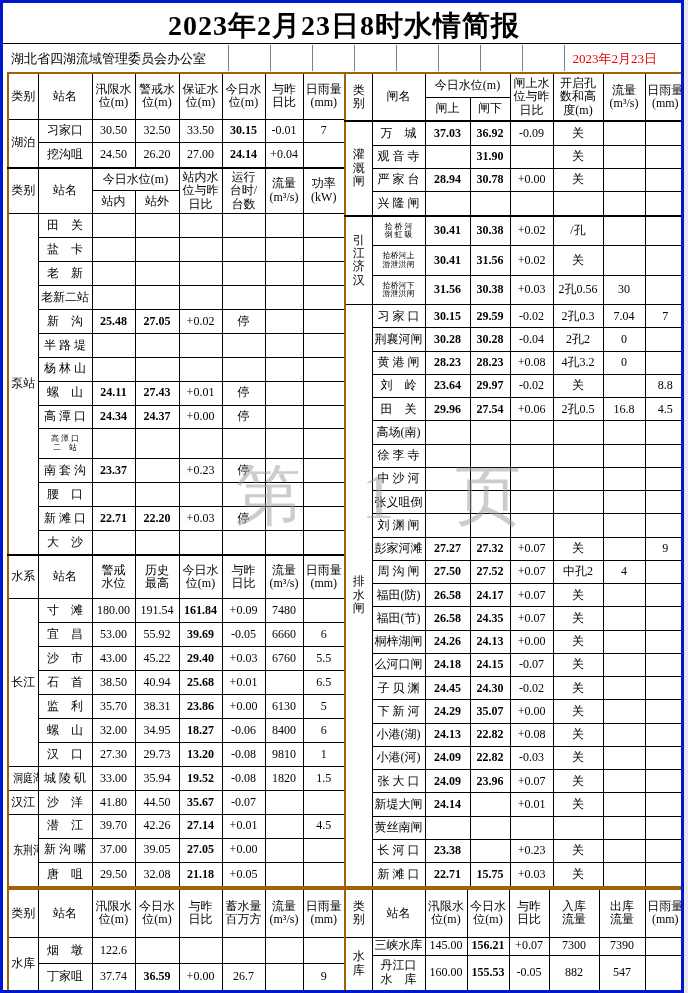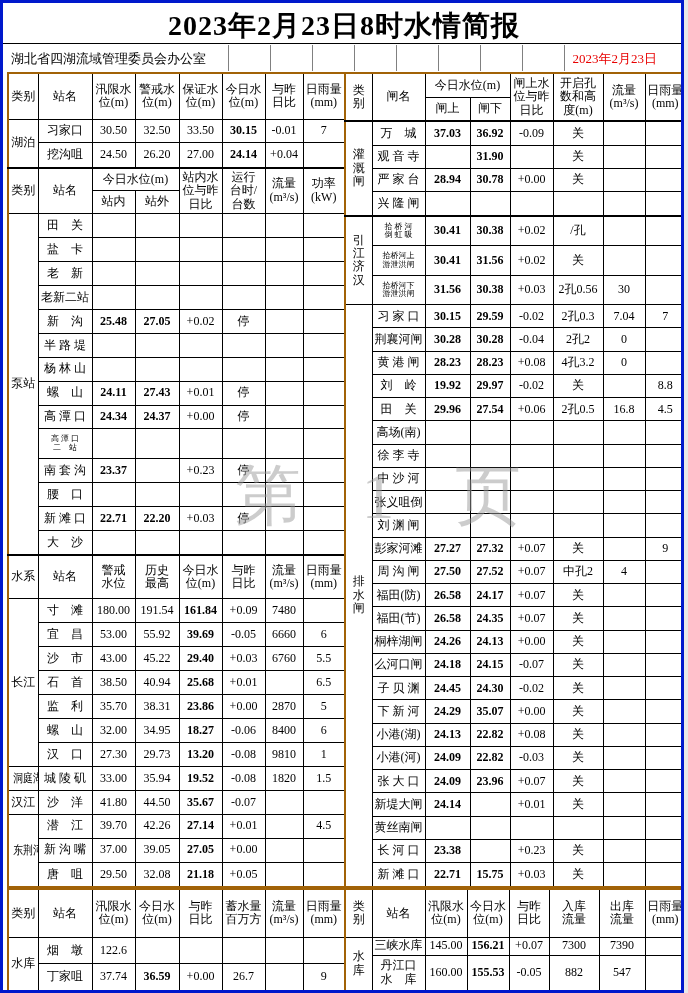--- a/index.html
+++ b/index.html
@@ -294,21 +294,21 @@
             <td>+0.01</td>
             <td></td>
             <td>6.5</td>
           </tr>
           <tr>
             <td class="name">监　利</td>
             <td>35.70</td>
             <td>38.31</td>
             <td class="b">23.86</td>
             <td>+0.00</td>
-            <td>2870</td>
+            <td>6130</td>
             <td>5</td>
           </tr>
           <tr>
             <td class="name">螺　山</td>
             <td>32.00</td>
             <td>34.95</td>
             <td class="b">18.27</td>
             <td>-0.06</td>
             <td>8400</td>
             <td>6</td>
@@ -502,21 +502,21 @@
             <td class="name">黄 港 闸</td>
             <td class="b">28.23</td>
             <td class="b">28.23</td>
             <td>+0.08</td>
             <td>4孔3.2</td>
             <td>0</td>
             <td></td>
           </tr>
           <tr>
             <td class="name">刘　岭</td>
-            <td class="b">19.92</td>
+            <td class="b">23.64</td>
             <td class="b">29.97</td>
             <td>-0.02</td>
             <td>关</td>
             <td></td>
             <td>8.8</td>
           </tr>
           <tr>
             <td class="name">田　关</td>
             <td class="b">29.96</td>
             <td class="b">27.54</td>

